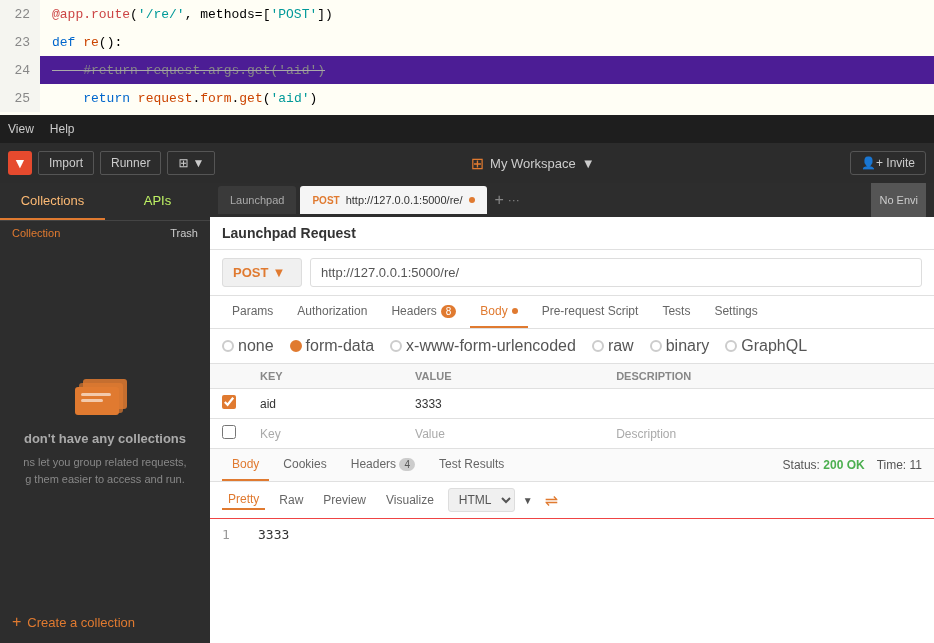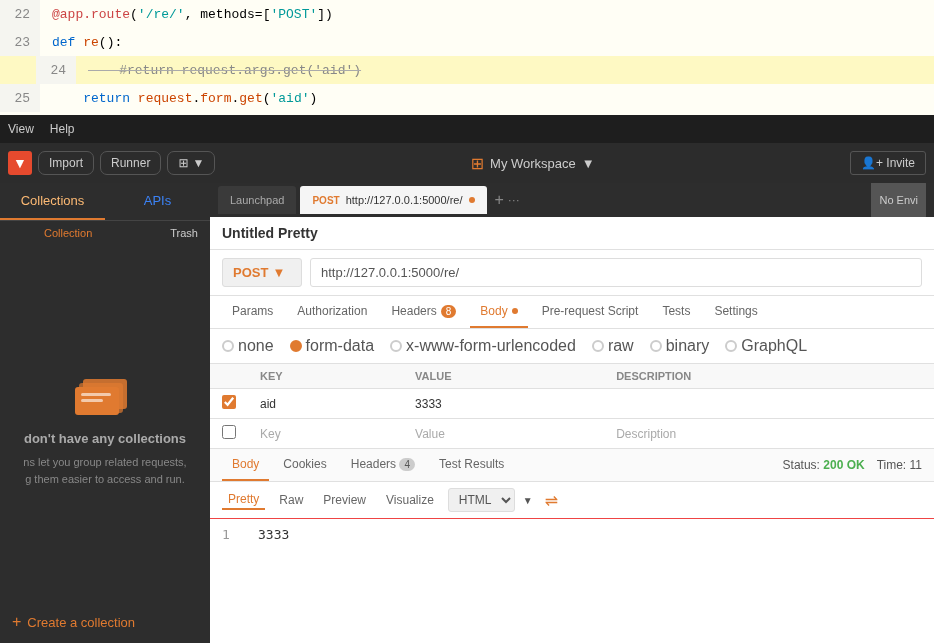--- a/index.html
+++ b/index.html
@@ -34,21 +34,21 @@
     .line-content {
       padding-left: 12px;
       flex: 1;
     }
     .kw-decorator { color: #cc4444; }
     .kw-string { color: #009999; }
     .kw-def { color: #0066cc; }
     .kw-comment { color: #888888; text-decoration: line-through; text-decoration-color: #aaa; }
     .kw-return { color: #0066cc; }
     .kw-method { color: #cc4400; }
-    .kw-highlight { background: #fef9c3; padding-left: 36px; }
+    .kw-highlight { background: #4c1d95; }
 
     
     .menu-bar {
       background: #1e1e1e;
       height: 28px;
       display: flex;
       align-items: center;
       padding: 0 8px;
       gap: 16px;
     }
@@ -82,21 +82,21 @@
       cursor: pointer;
       font-size: 14px;
       display: flex;
       align-items: center;
       justify-content: center;
     }
     .toolbar-btn {
       background: transparent;
       color: #ccc;
       border: 1px solid #555;
-      border-radius: 7px;
+      border-radius: 2px;
       padding: 4px 10px;
       cursor: pointer;
       font-size: 12px;
     }
     .toolbar-center {
       flex: 1;
       display: flex;
       justify-content: center;
       align-items: center;
       gap: 8px;
@@ -143,21 +143,21 @@
       flex-shrink: 0;
     }
     .sidebar-tabs {
       display: flex;
       border-bottom: 1px solid #444;
     }
     .sidebar-tab {
       flex: 1;
       text-align: center;
       padding: 10px 0;
-      color: #3b82f6;
+      color: #bef264;
       cursor: pointer;
       font-size: 13px;
     }
     .sidebar-tab.active {
       color: #fdba74;
       border-bottom: 2px solid #e07a30;
     }
     .sidebar-section-header {
       display: flex;
       justify-content: space-between;
@@ -549,21 +549,21 @@
 </div>
 
 <div class="main-area">
 
   <div class="sidebar">
     <div class="sidebar-tabs">
       <div class="sidebar-tab active">Collections</div>
       <div class="sidebar-tab">APIs</div>
     </div>
     <div class="sidebar-section-header">
-      <span style="color:#e07a30;margin-left:32px;">Collection</span>
+      <span style="color:#e07a30;">Collection</span>
       <span style="cursor:pointer;">Trash</span>
     </div>
     <div class="empty-collections">
 
       <svg class="collection-icon" viewBox="0 0 60 60">
         <rect x="8" y="20" width="44" height="30" rx="3" fill="#e07a30" opacity="0.85"></rect>
         <rect x="4" y="24" width="44" height="30" rx="3" fill="#e07a30" opacity="0.7"></rect>
         <rect x="0" y="28" width="44" height="28" rx="3" fill="#e07a30"></rect>
         <rect x="6" y="34" width="30" height="3" rx="1.5" fill="white" opacity="0.6"></rect>
         <rect x="6" y="40" width="22" height="3" rx="1.5" fill="white" opacity="0.6"></rect>
@@ -592,21 +592,21 @@
         <span class="tab-dot"></span>
       </div>
       <span class="tab-plus">+</span>
       <span class="tab-dots">···</span>
       <button class="no-env">No Envi</button>
     </div>
 
     <div class="request-panel">
 
       <div class="request-title-bar">
-        <span>Untitled Pretty</span>
+        <span>Launchpad Request</span>
       </div>
 
       <div class="request-url-bar">
         <div class="method-select">
           <span>POST</span>
           <span>▼</span>
         </div>
         <input class="url-input" type="text" value="http://127.0.0.1:5000/re/" style="">
       </div>
 

